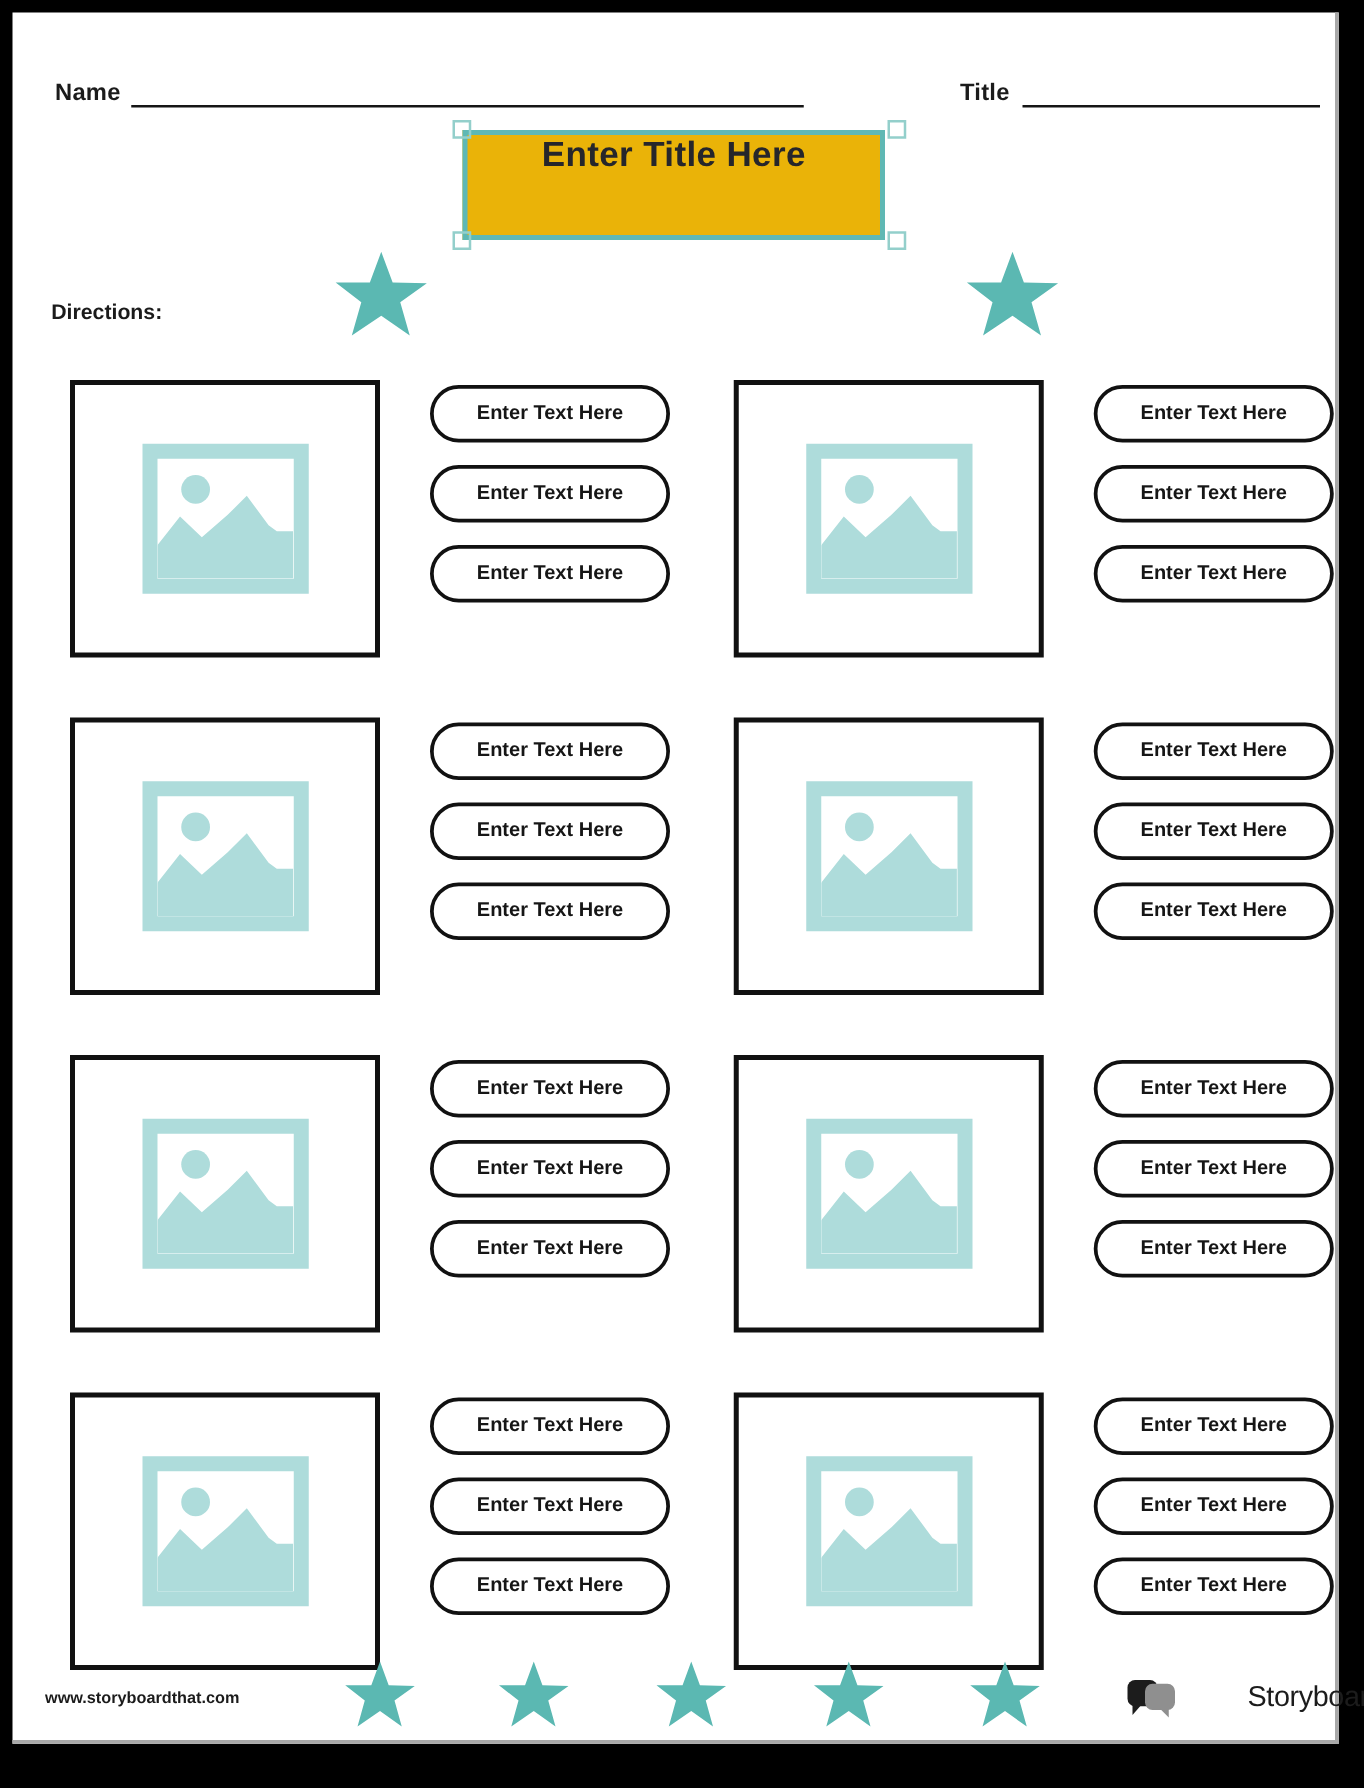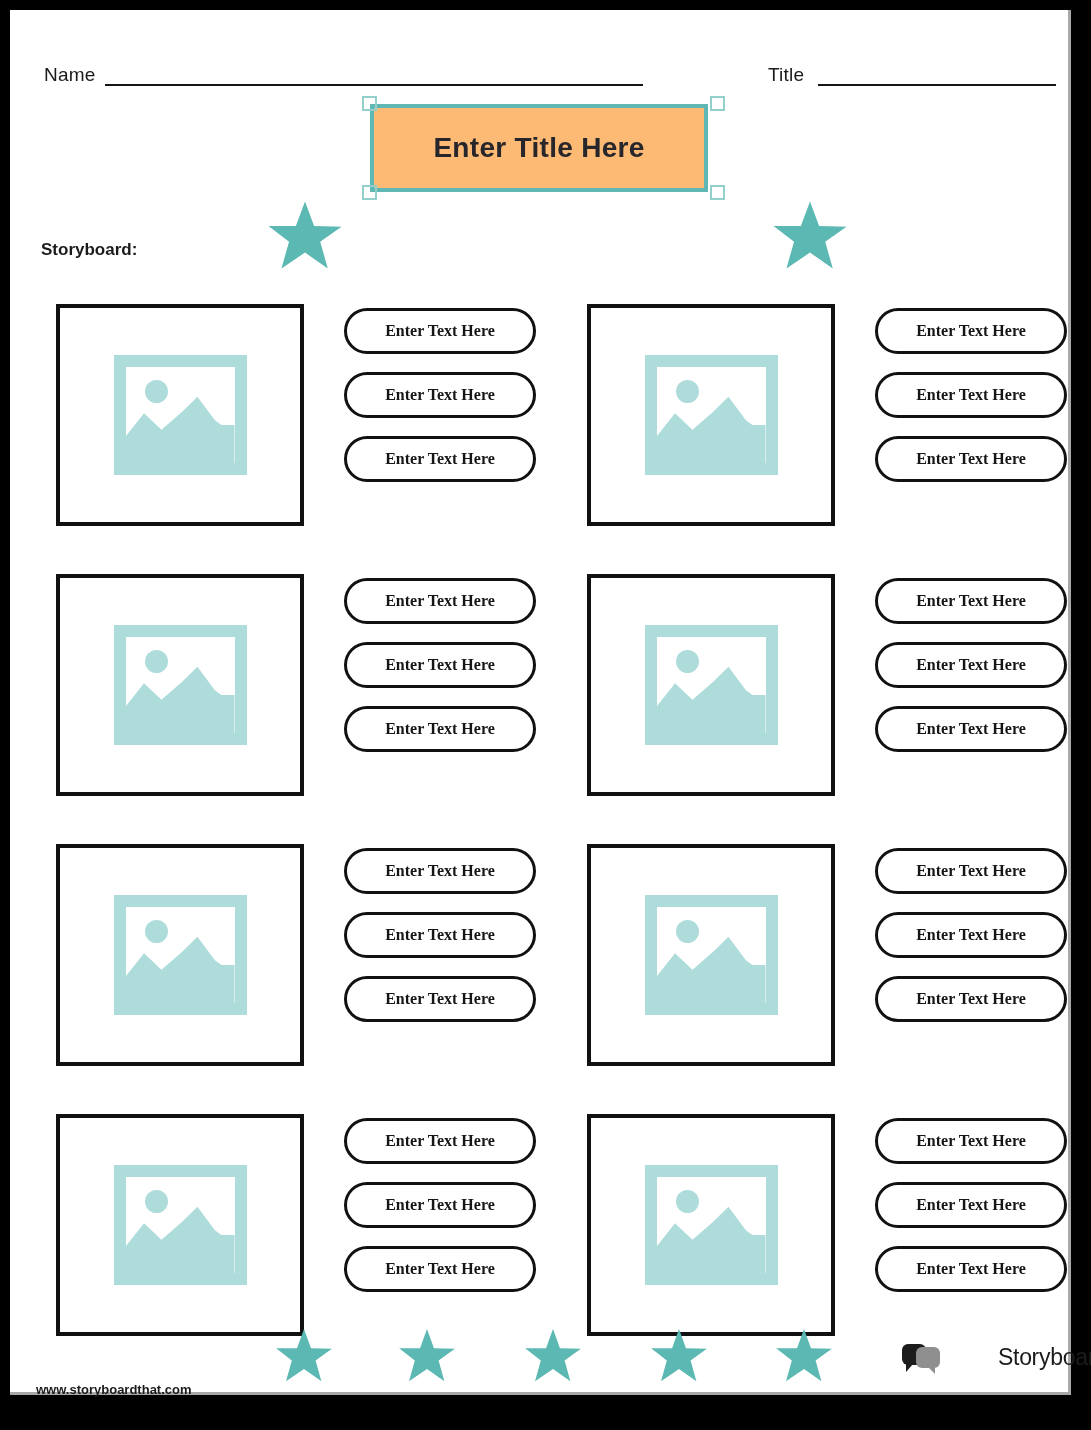--- a/index.html
+++ b/index.html
@@ -16,38 +16,38 @@
     background:#ffffff;
     box-sizing:border-box;
     border-right:3px solid #a8a8a8;
     border-bottom:3px solid #a8a8a8;
   }
 
   
   .hdr{position:absolute;left:0;top:44px;width:100%;height:42px;}
   .hdr .lbl{
     position:absolute;
-    font-size:19px;font-weight:normal;color:#1b1b1b;
+    font-size:19px;font-weight:bold;color:#1b1b1b;
     letter-spacing:.2px;
   }
   .hdr .rule{position:absolute;border-bottom:2.6px solid #151515;}
   #name-label{left:34px;top:10px;}
   #name-rule{left:95px;top:30px;width:538px;}
   #date-label{left:758px;top:10px;}
   #date-rule{left:808px;top:30px;width:238px;}
 
   
   .title-band{position:absolute;left:0;top:86px;width:100%;height:110px;}
   .title-frame{
     position:absolute;left:360px;top:8px;
     width:338px;height:88px;
     border:4px solid #5fb8b4;
-    background:#fdba74;
-    box-sizing:border-box;
-    display:flex;align-items:center;justify-content:center;
+    background:#eab308;
+    box-sizing:border-box;
+    display:flex;align-items:flex-start;justify-content:center;
   }
   .title-text{
     font-size:28px;font-weight:bold;color:#26262b;
     letter-spacing:.3px;
     white-space:nowrap;
   }
   .corner{
     position:absolute;width:15px;height:15px;
     border:2px solid #93cfcb;
     box-sizing:border-box;background:transparent;
@@ -66,21 +66,21 @@
   #title-star-left{left:257px;top:104px;width:76px;height:72px;}
   #title-star-right{left:762px;top:104px;width:76px;height:72px;}
 
   
   #directions-label{
     position:absolute;left:31px;top:230px;
     font-size:17px;font-weight:bold;color:#1b1b1b;
   }
 
   
-  .grid{position:absolute;left:0;top:294px;width:100%;font-family:Liberation Serif, serif;}
+  .grid{position:absolute;left:0;top:294px;width:100%;}
   .row{position:relative;height:270px;}
   .cell{position:absolute;top:0;width:500px;height:226px;}
   .cell.left{left:46px;}
   .cell.right{left:577px;}
 
   .img-box{
     position:absolute;left:0;top:0;
     width:248px;height:222px;
     border:4px solid #111111;
     background:#ffffff;
@@ -123,21 +123,21 @@
   }
   .txt-box span{
     font-size:16px;font-weight:bold;color:#161616;
     white-space:nowrap;
   }
 
   
   .footer{position:absolute;left:0;bottom:0;width:100%;height:86px;}
   #footer-url{
     position:absolute;left:26px;top:44px;
-    font-size:13px;font-weight:bold;color:#1b1b1b;margin-top:32px;
+    font-size:13px;font-weight:bold;color:#1b1b1b;
   }
   .footer-star{width:58px;height:56px;top:22px;}
   #fstar-0{left:265px;}
   #fstar-1{left:388px;}
   #fstar-2{left:514px;}
   #fstar-3{left:640px;}
   #fstar-4{left:765px;}
 
   .logo{position:absolute;left:892px;top:36px;display:flex;align-items:center;}
   .bubbles{position:relative;width:40px;height:30px;margin-right:8px;}
@@ -175,21 +175,21 @@
     <div class="title-frame">
       <div class="title-text">Enter Title Here</div>
     </div>
     <div class="corner c-tl"></div>
     <div class="corner c-tr"></div>
     <div class="corner c-bl"></div>
     <div class="corner c-br"></div>
     <div class="star" id="title-star-right"></div>
   </div>
 
-  <div id="directions-label">Storyboard:</div>
+  <div id="directions-label">Directions:</div>
 
   <div class="grid">
 
     <div class="row">
       <div class="cell left">
         <div class="img-box">
           <div class="pic-icon">
             <div class="pic-inner">
                 <div class="pic-sun"></div>
                 <div class="pic-mtn"></div>

